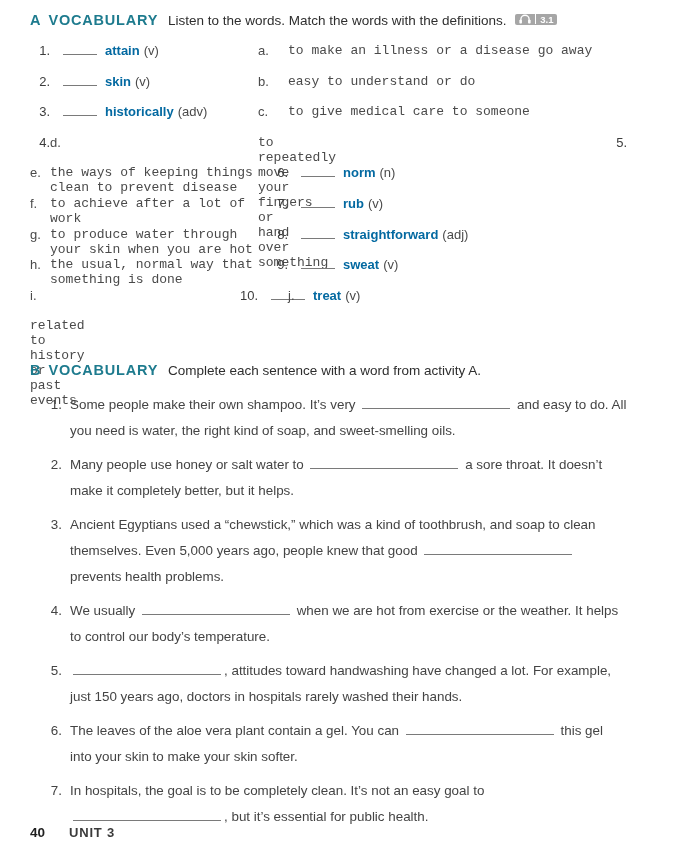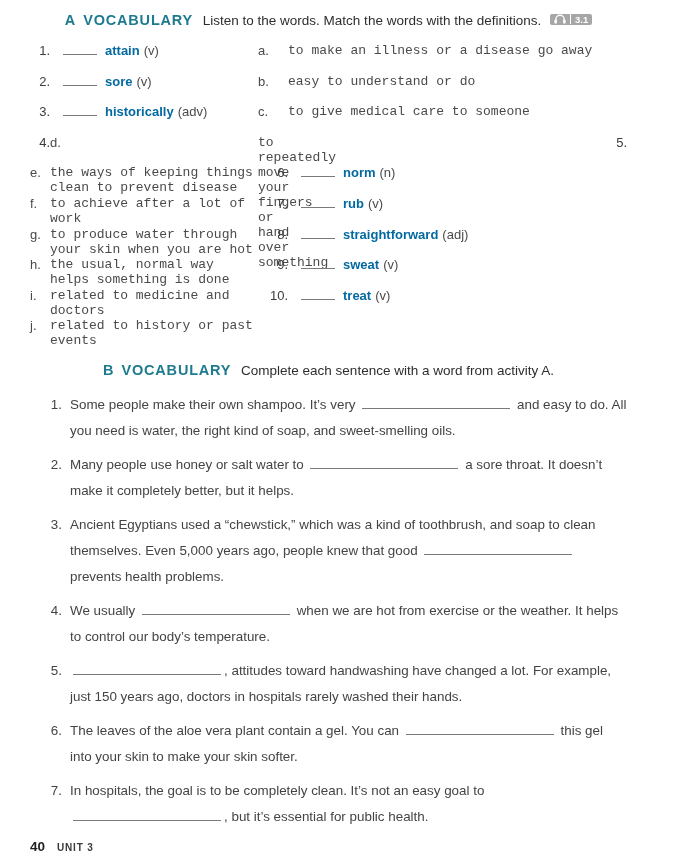--- a/index.html
+++ b/index.html
@@ -24,21 +24,20 @@
     font-size:21px;
     font-weight:bold;
     letter-spacing:2.5px;
     margin-bottom:22px;
   }
   
   .sec-head{
     font-size:13.5px;
     margin-bottom:14px;
     color:#2e2e2e;
-    text-align:center;
   }
   .sec-letter{
     color:var(--teal);
     font-weight:bold;
     font-size:14.5px;
     margin-right:8px;
   }
   .sec-title{
     color:var(--teal);
     font-weight:bold;
@@ -106,27 +105,27 @@
     display:inline-block;
     width:148px;
     height:11px;
     border-bottom:1px solid #7a7a7a;
     margin:0 3px;
   }
   
   .footer{
     position:absolute;
     left:30px;
-    bottom:10px;
+    bottom:24px;
     display:flex;
     align-items:baseline;
-    gap:12px;
+    gap:24px;
   }
   .page-num{font-size:13.5px;font-weight:bold;color:#1f1f1f;}
-  .unit-label{font-size:10px;letter-spacing:0.8px;color:#3a3a3a;font-weight:bold;}
+  .unit-label{font-size:13px;letter-spacing:0.8px;color:#3a3a3a;font-weight:bold;}
 </style>
 </head>
 <body>
 
 <div class="page">
 
 
   <section>
     <div class="sec-head">
       <span class="sec-letter">A</span><span class="sec-title">VOCABULARY</span>
@@ -145,21 +144,21 @@
     <div class="match-grid" id="match-grid">
   <div class="num">1.</div>
   <div class="word-cell">
     <span class="blank-a"></span><span class="word">attain</span><span class="pos">(v)</span>
   </div>
   <div class="letter">a.</div>
   <div class="def">to make an illness or a disease go away</div>
 
   <div class="num">2.</div>
   <div class="word-cell">
-    <span class="blank-a"></span><span class="word">sore</span><span class="pos">(v)</span>
+    <span class="blank-a"></span><span class="word">skin</span><span class="pos">(v)</span>
   </div>
   <div class="letter">b.</div>
   <div class="def">easy to understand or do</div>
 
   <div class="num">3.</div>
   <div class="word-cell">
     <span class="blank-a"></span><span class="word">historically</span><span class="pos">(adv)</span>
   </div>
   <div class="letter">c.</div>
   <div class="def">to give medical care to someone</div>
@@ -184,28 +183,27 @@
     <span class="blank-a"></span><span class="word">rub</span><span class="pos">(v)</span>
   </div>
   <div class="letter">g.</div>
   <div class="def">to produce water through your skin when you are hot</div>
 
   <div class="num">8.</div>
   <div class="word-cell">
     <span class="blank-a"></span><span class="word">straightforward</span><span class="pos">(adj)</span>
   </div>
   <div class="letter">h.</div>
-  <div class="def">the usual, normal way helps something is done</div>
+  <div class="def">the usual, normal way that something is done</div>
 
   <div class="num">9.</div>
   <div class="word-cell">
     <span class="blank-a"></span><span class="word">sweat</span><span class="pos">(v)</span>
   </div>
   <div class="letter">i.</div>
-  <div class="def">related to medicine and doctors</div>
 
   <div class="num">10.</div>
   <div class="word-cell">
     <span class="blank-a"></span><span class="word">treat</span><span class="pos">(v)</span>
   </div>
   <div class="letter">j.</div>
   <div class="def">related to history or past events</div>
 </div>
   </section>
 

